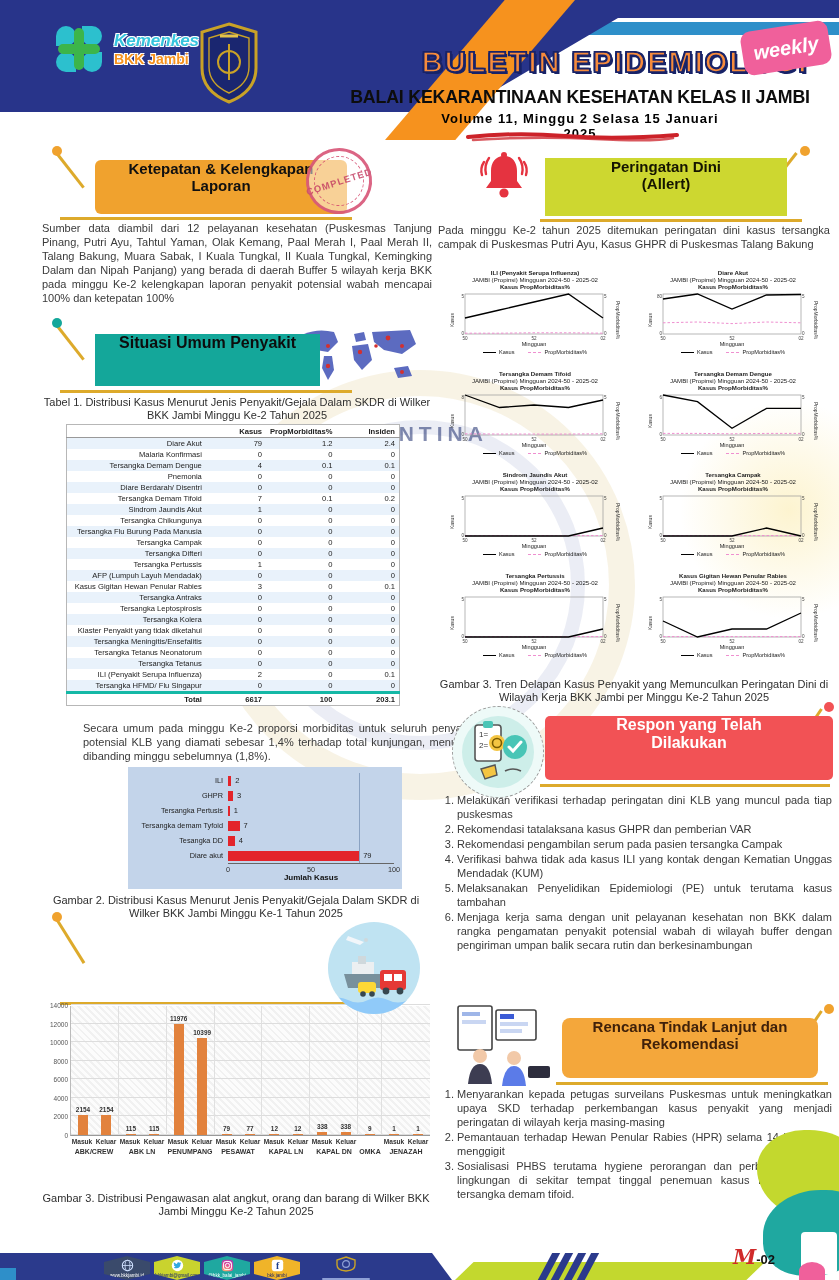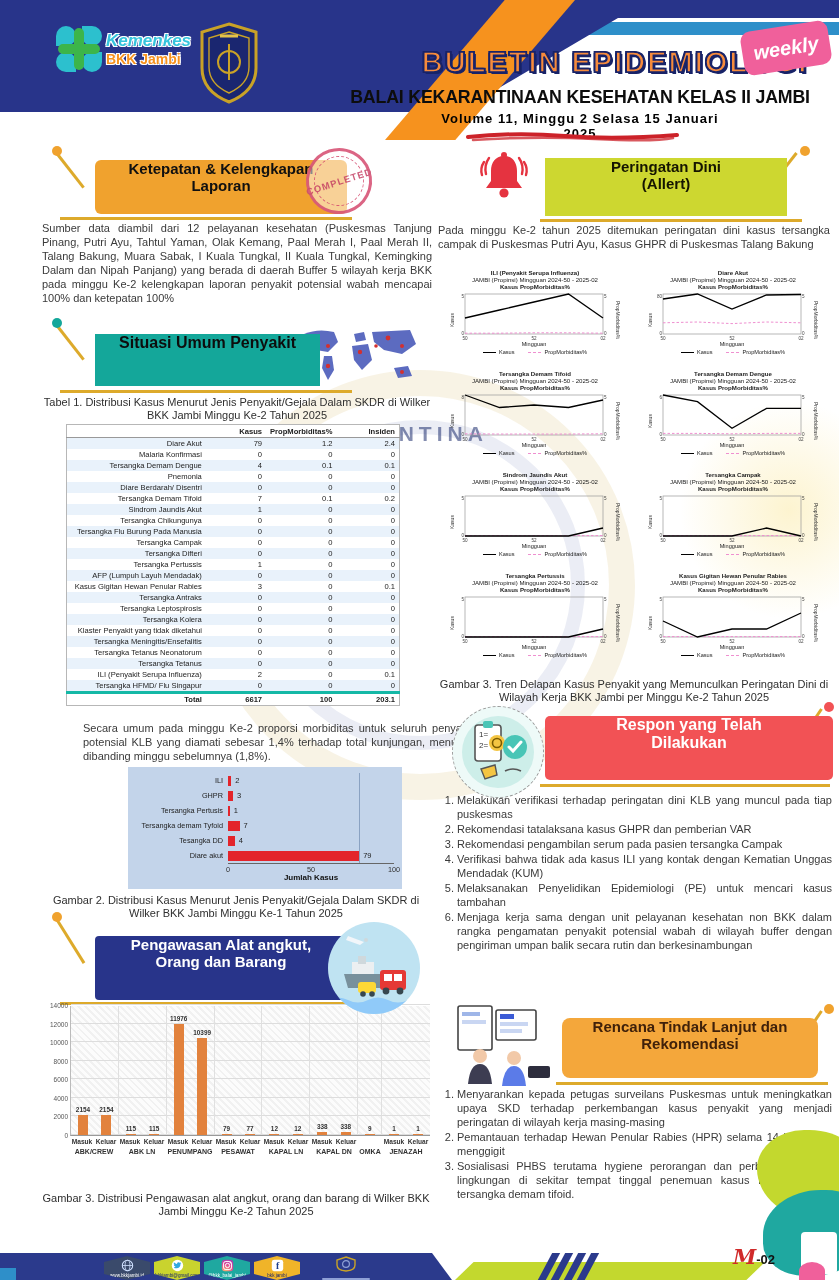--- a/index.html
+++ b/index.html
@@ -6,21 +6,21 @@
   html,body { background:#888; }
   .page { position:relative; width:839px; height:1280px; margin:0 auto; background:#fff;
           font-family:"Liberation Sans", sans-serif; color:#333; overflow:hidden; }
 
   
   .hdr-lightblue { position:absolute; left:440px; top:22px; width:399px; height:13px; background:#2e8fc9; }
   .hdr-navy { position:absolute; left:0; top:0; width:839px; height:112px; background:#28348a;
               clip-path:polygon(0 0,839px 0,839px 18px,618px 18px,458px 112px,0 112px); }
   .hdr-orange { position:absolute; left:385px; top:0; width:190px; height:140px; background:#f6921e;
                 clip-path:polygon(63% 0,100% 0,37% 100%,0 100%); }
-  .logo1 { position:absolute; left:52px; top:22px; display:flex; gap:0; align-items:center; }
+  .logo1 { position:absolute; left:52px; top:22px; display:flex; gap:8px; align-items:center; }
   .flower { position:relative; width:54px; height:54px; }
   .flower .petal { position:absolute; width:20px; height:20px; background:#2cc0ce; border-radius:50% 50% 50% 0; }
   .flower .p1{left:4px;top:4px;transform:rotate(0deg);} .flower .p2{right:4px;top:4px;transform:rotate(90deg);}
   .flower .p3{right:4px;bottom:4px;transform:rotate(180deg);} .flower .p4{left:4px;bottom:4px;transform:rotate(270deg);}
   .flower .bar1 { position:absolute; left:22px; top:6px; width:10px; height:42px; background:#3cb54a; border-radius:5px; }
   .flower .bar2 { position:absolute; left:6px; top:22px; width:42px; height:10px; background:#3cb54a; border-radius:5px; }
   .logo1-txt .l1 { font-size:17px; font-weight:bold; font-style:italic; color:#35c4dd;
                    text-shadow:1px 1px 0 #fff,-1px -1px 0 #fff,1px -1px 0 #fff,-1px 1px 0 #fff; }
   .logo1-txt .l2 { font-size:14px; font-weight:bold; color:#f6921e;
                    text-shadow:1px 1px 0 #fff,-1px -1px 0 #fff,1px -1px 0 #fff,-1px 1px 0 #fff; }
@@ -448,24 +448,20 @@
       <span style="left:50%;">50</span>
       <span style="left:100%;">100</span>
     </div>
     <div class="g2-xlabel">Jumlah Kasus</div>
   </div>
   <div class="caption" style="left:40px; top:894px; width:392px;">Gambar 2. Distribusi Kasus Menurut Jenis Penyakit/Gejala Dalam SKDR di Wilker BKK Jambi Minggu Ke-1 Tahun 2025</div>
 
   <div class="conn-dot" style="left:52px; top:912px; background:#f0a22e;"></div>
   <div class="conn-line" style="left:55px; top:919px; width:3px; height:52px; transform:rotate(-32deg); transform-origin:top;"></div>
   <div class="conn-line" style="left:60px; top:1002px; width:320px; height:3px;"></div>
-  <div class="secbox box-pengawasan">
-    <div>Pengawasan Alat angkut,</div>
-    <div>Orang dan Barang</div>
-  </div>
   <div class="illo-transport">
     <svg width="92" height="92" viewBox="0 0 92 92">
       <path d="M20 14 l16 6 l-4 3 l-14 -5 z" fill="#f2f6fa"></path>
         <circle cx="38" cy="18" r="2" fill="#cfd8dc"></circle>
       <path d="M16 52 h44 l-6 14 h-34 z" fill="#78909c"></path>
       <rect x="24" y="40" width="22" height="12" fill="#eceff1"></rect>
         <rect x="30" y="34" width="8" height="8" fill="#cfd8dc"></rect>
       <rect x="52" y="48" width="26" height="20" rx="3" fill="#e53935"></rect>
       <rect x="56" y="52" width="8" height="7" fill="#fff"></rect>
         <rect x="66" y="52" width="8" height="7" fill="#fff"></rect>
@@ -845,21 +841,21 @@
   <div class="conn-line" style="left:540px; top:784px; width:290px; height:3px;"></div>
   <div class="secbox box-respon">
     <div>Respon yang Telah</div>
     <div>Dilakukan</div>
   </div>
   <ol class="numlist" style="left:442px; top:794px; width:390px;">
       <li>Melakukan verifikasi terhadap peringatan dini KLB yang muncul pada tiap puskesmas</li>
       <li>Rekomendasi tatalaksana kasus GHPR dan pemberian VAR</li>
       <li>Rekomendasi pengambilan serum pada pasien tersangka Campak</li>
       <li>Verifikasi bahwa tidak ada kasus ILI yang kontak dengan Kematian Unggas Mendadak (KUM)</li>
-      <li>Melaksanakan Penyelidikan Epidemiologi (PE) untuk mencari kasus tambahan</li>
+      <li>Melaksanakan Penyelidikan Epidemiologi (PE) untuk terutama kasus tambahan</li>
       <li>Menjaga kerja sama dengan unit pelayanan kesehatan non BKK dalam rangka pengamatan penyakit potensial wabah di wilayah buffer dengan pengiriman umpan balik secara rutin dan berkesinambungan</li>
     </ol>
 
   <div class="illo-rencana">
     <svg width="118" height="92" viewBox="0 0 118 92">
       <rect x="6" y="6" width="34" height="44" rx="2" fill="#fff" stroke="#444" stroke-width="1.6"></rect>
       <rect x="10" y="12" width="18" height="4" fill="#9fb6e8"></rect>
         <rect x="10" y="20" width="24" height="4" fill="#c9d6f2"></rect>
       <rect x="44" y="10" width="40" height="30" rx="2" fill="#fff" stroke="#444" stroke-width="1.6"></rect>
       <rect x="48" y="14" width="14" height="5" fill="#3b5bd6"></rect>

